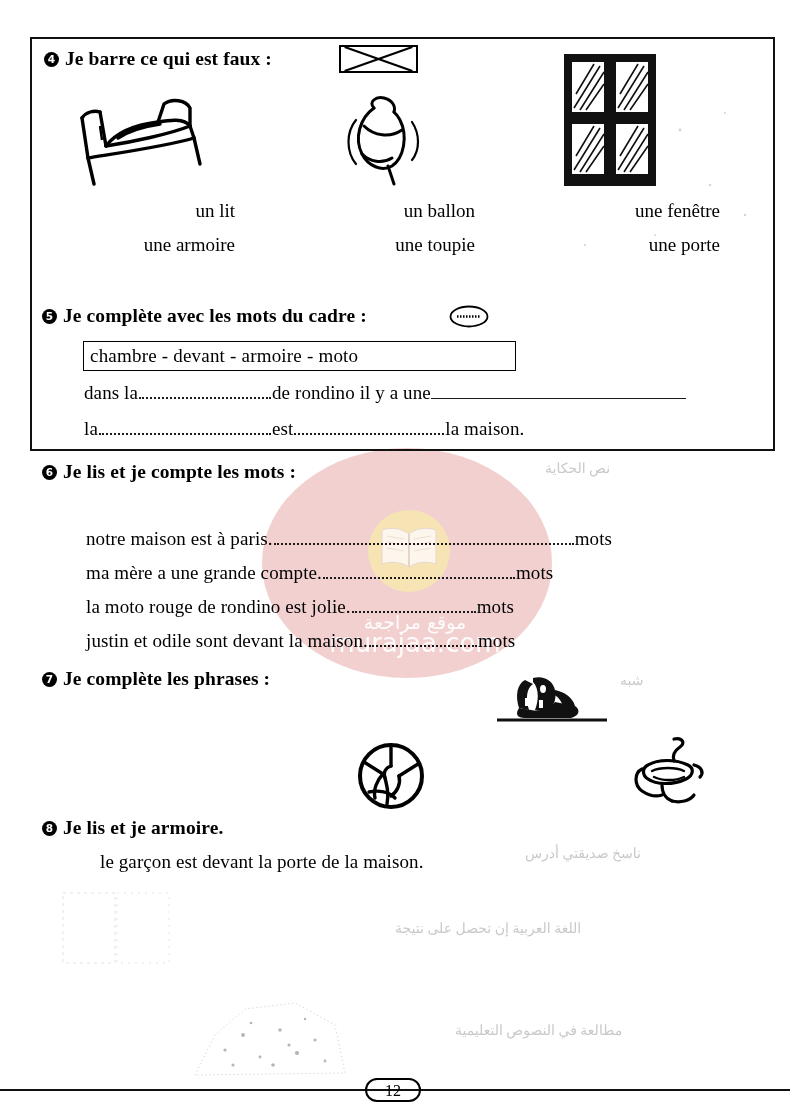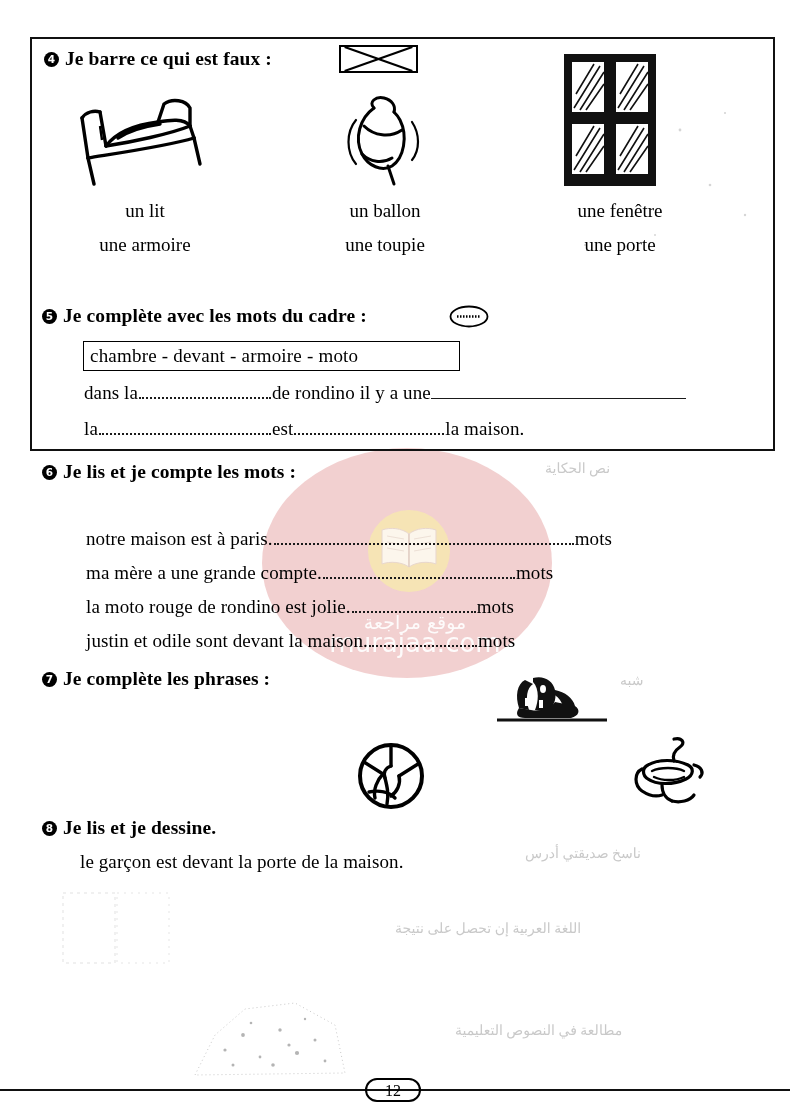--- a/index.html
+++ b/index.html
@@ -104,21 +104,21 @@
   }
   .line-text {
     position: absolute;
     font-size: 19px;
     white-space: nowrap;
     letter-spacing: .1px;
   }
   .caption {
     position: absolute;
     font-size: 19px;
-    text-align: center;
+    text-align: right;
     white-space: nowrap;
   }
 
   
   .dots {
     display: inline-block;
     vertical-align: baseline;
     border-bottom: 2px dotted #1a1a1a;
     height: 13px;
     margin: 0 1px;
@@ -147,21 +147,21 @@
     top: 305px;
     width: 40px;
     height: 23px;
   }
 
   
   .word-frame {
     position: absolute;
     left: 83px;
     top: 341px;
-    width: 377px;
+    width: 433px;
     height: 30px;
     border: 1.8px solid #000;
     font-size: 19px;
     line-height: 28px;
     padding-left: 6px;
     letter-spacing: .2px;
   }
 
   
   .drawing { position: absolute; }
@@ -414,22 +414,22 @@
         <path d="M22 36 C30 32, 46 32, 54 36" stroke-width="2.4"></path>
         <path d="M24 42 C32 46, 46 46, 54 42" stroke-width="2.4"></path>
         <path d="M32 50 C32 58, 36 64, 42 66"></path>
         <path d="M12 34 C4 38, 4 50, 12 56 C18 60, 26 62, 32 60"></path>
         <path d="M42 66 C50 68, 60 66, 64 60"></path>
         <path d="M64 30 C72 32, 74 38, 70 42"></path>
       </g>
     </svg>
 
     <div class="ex-head" style="left:42px;top:817px;">
-      <span class="num">8</span><span>Je lis et je dessine.</span>
-    </div>
-    <div class="line-text" style="left:80px;top:851px;">le garçon est devant la porte de la maison.</div>
+      <span class="num">8</span><span>Je lis et je armoire.</span>
+    </div>
+    <div class="line-text" style="left:100px;top:851px;">le garçon est devant la porte de la maison.</div>
 
   </div>
 
   <div class="bottom-rule"></div>
   <div class="page-num">12</div>
 
 </div>
 
 </body></html>

